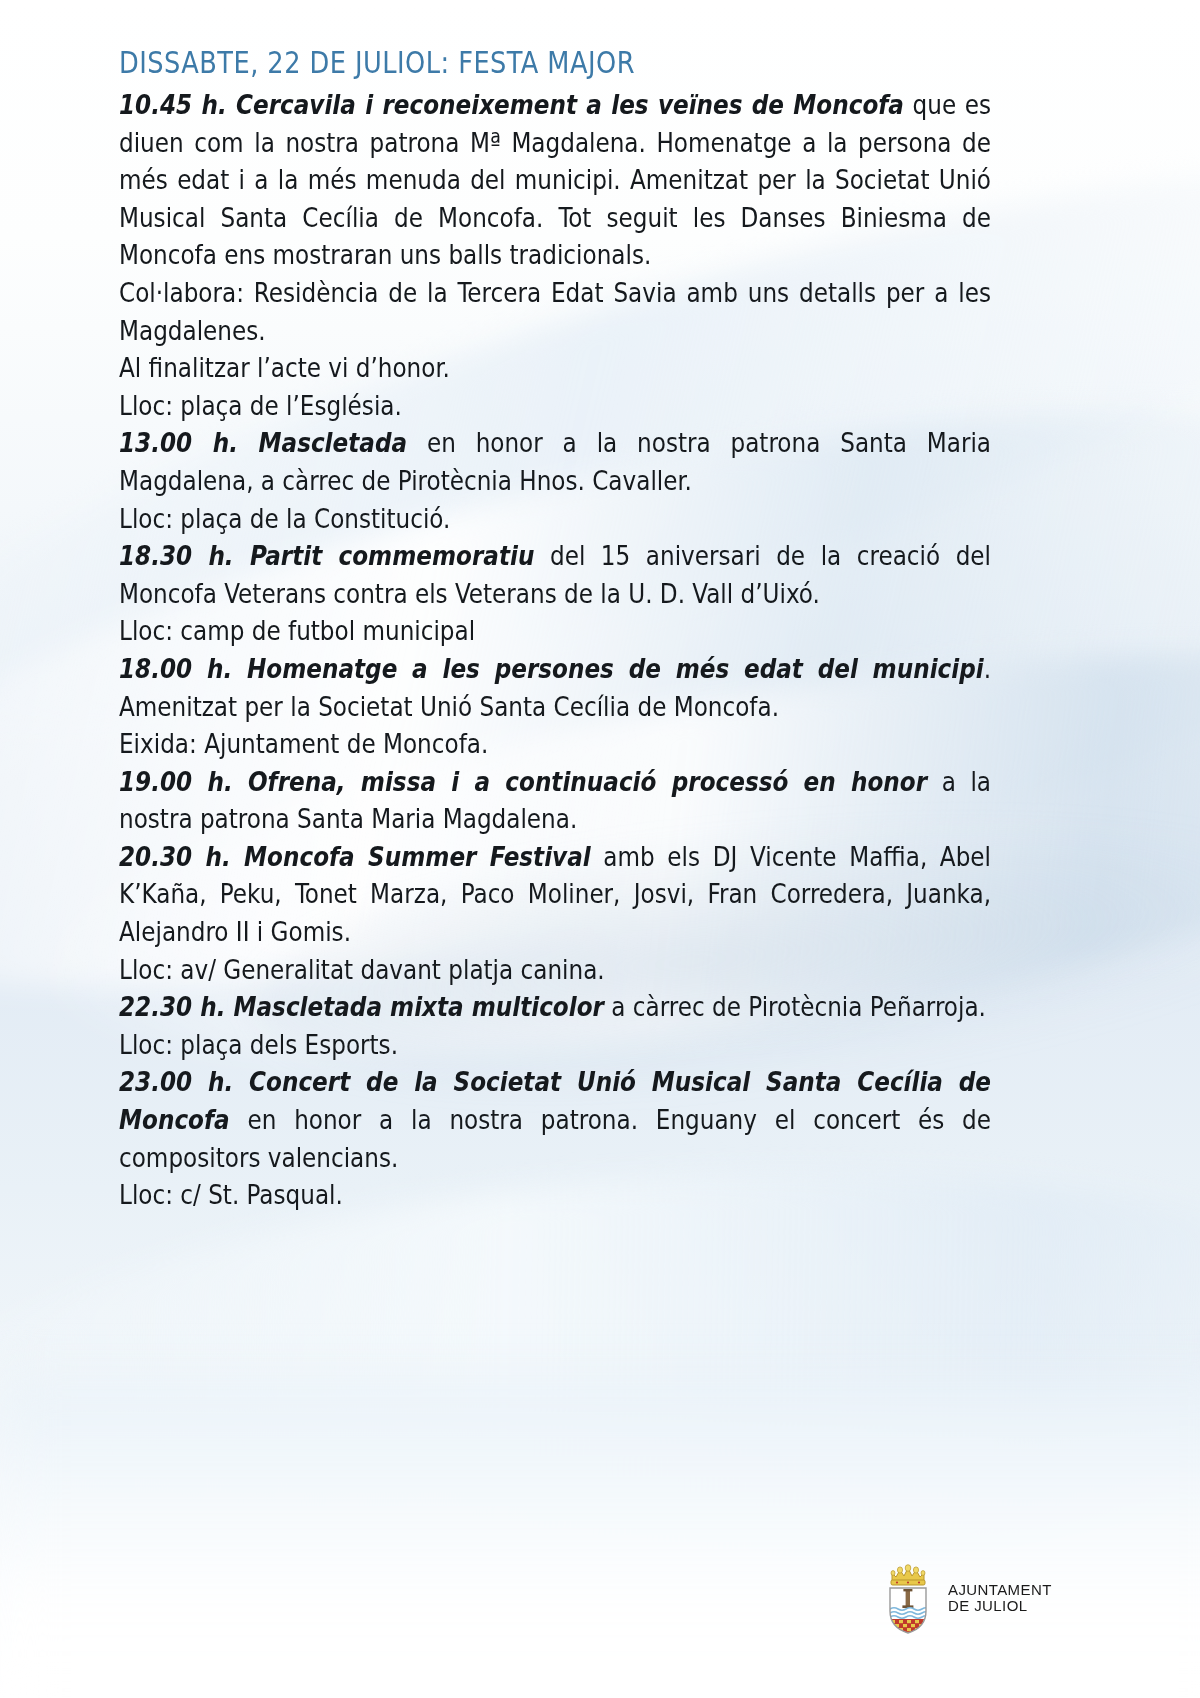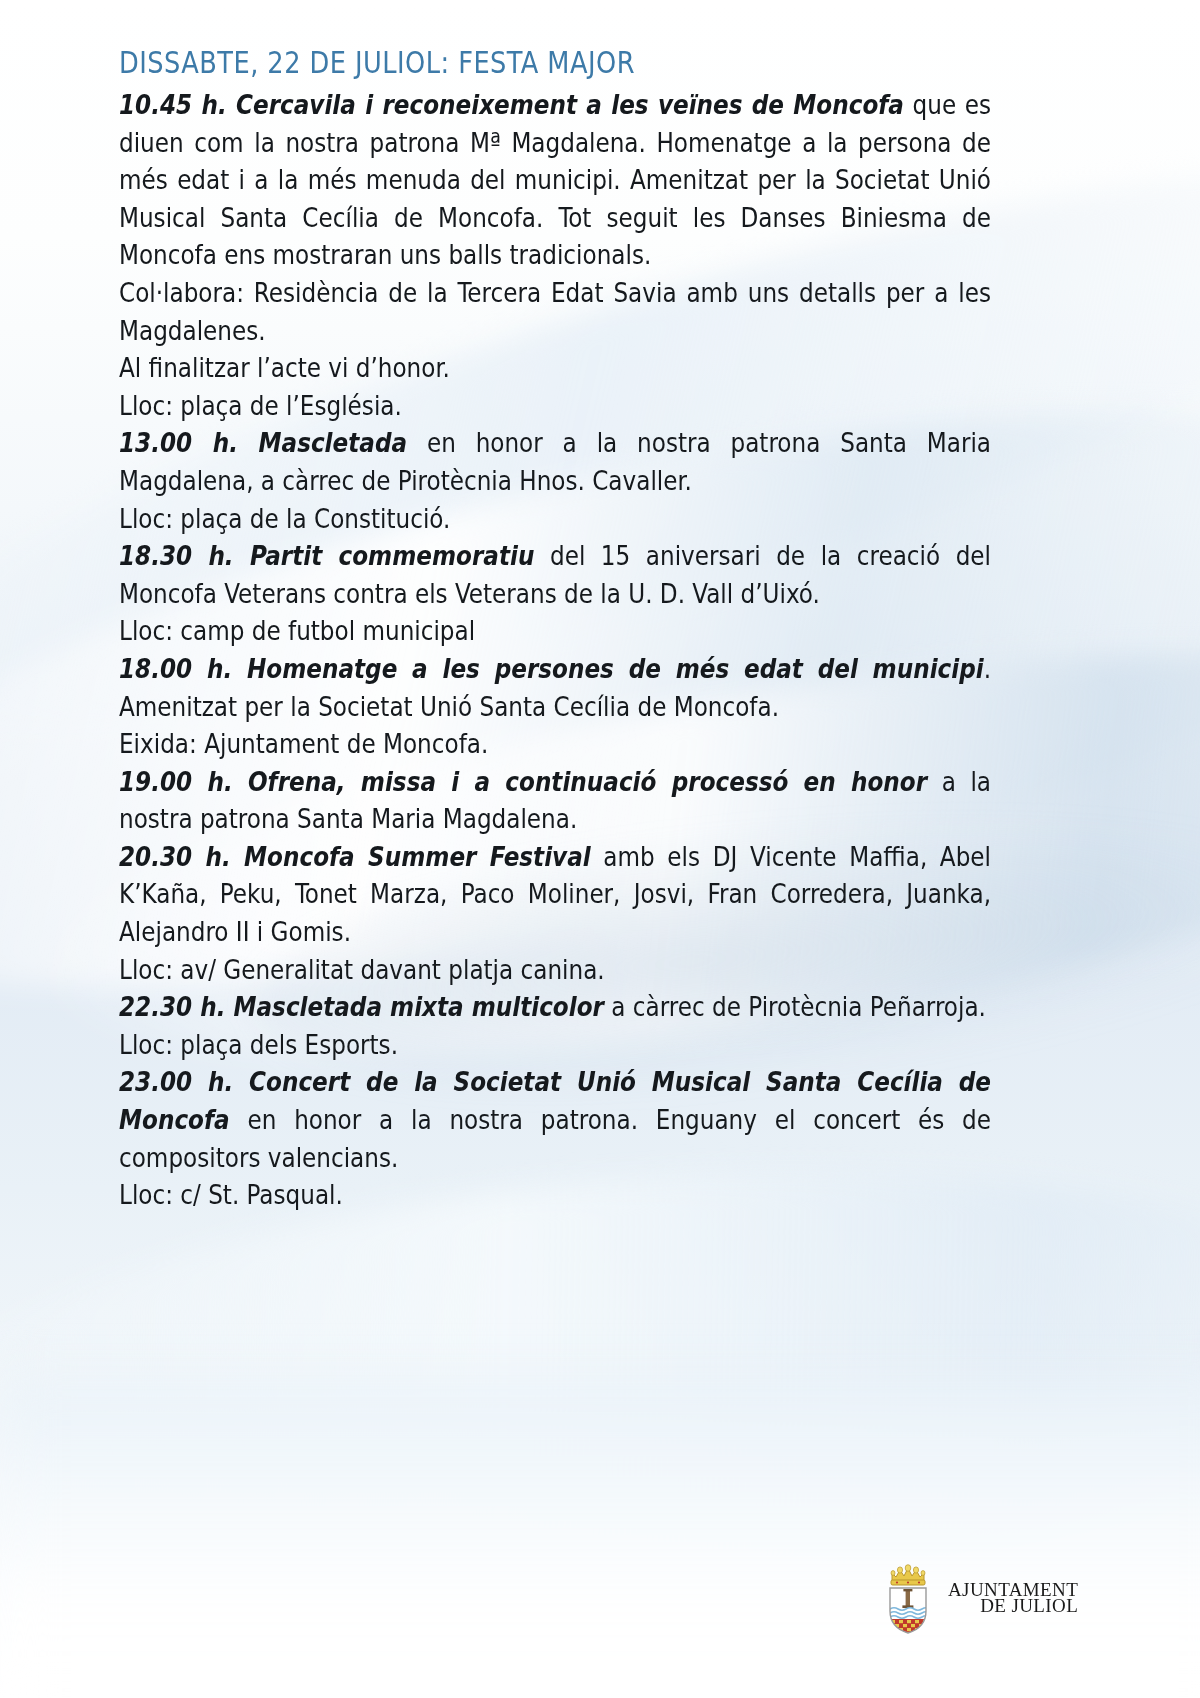--- a/index.html
+++ b/index.html
@@ -139,27 +139,26 @@
     align-items: center;
     gap: 12px;
   }
   .crest-wrap {
     width: 56px;
     height: 74px;
     position: relative;
     flex: 0 0 auto;
   }
   .logo-text {
-    font-family: Liberation Serif, serif;
-    font-size: 19px;
+    font-family: Liberation Sans, sans-serif;
+    font-size: 15px;
     line-height: 16px;
     color: #1a1a1a;
     letter-spacing: 0.4px;
     white-space: nowrap;
-    text-align: right;
   }
   .logo-text .l2 { display: block; }
 </style>
 </head>
 <body>
 
 <div class="page">
 
   <div class="wave wave-c"></div>
   <div class="wave wave-a"></div>

